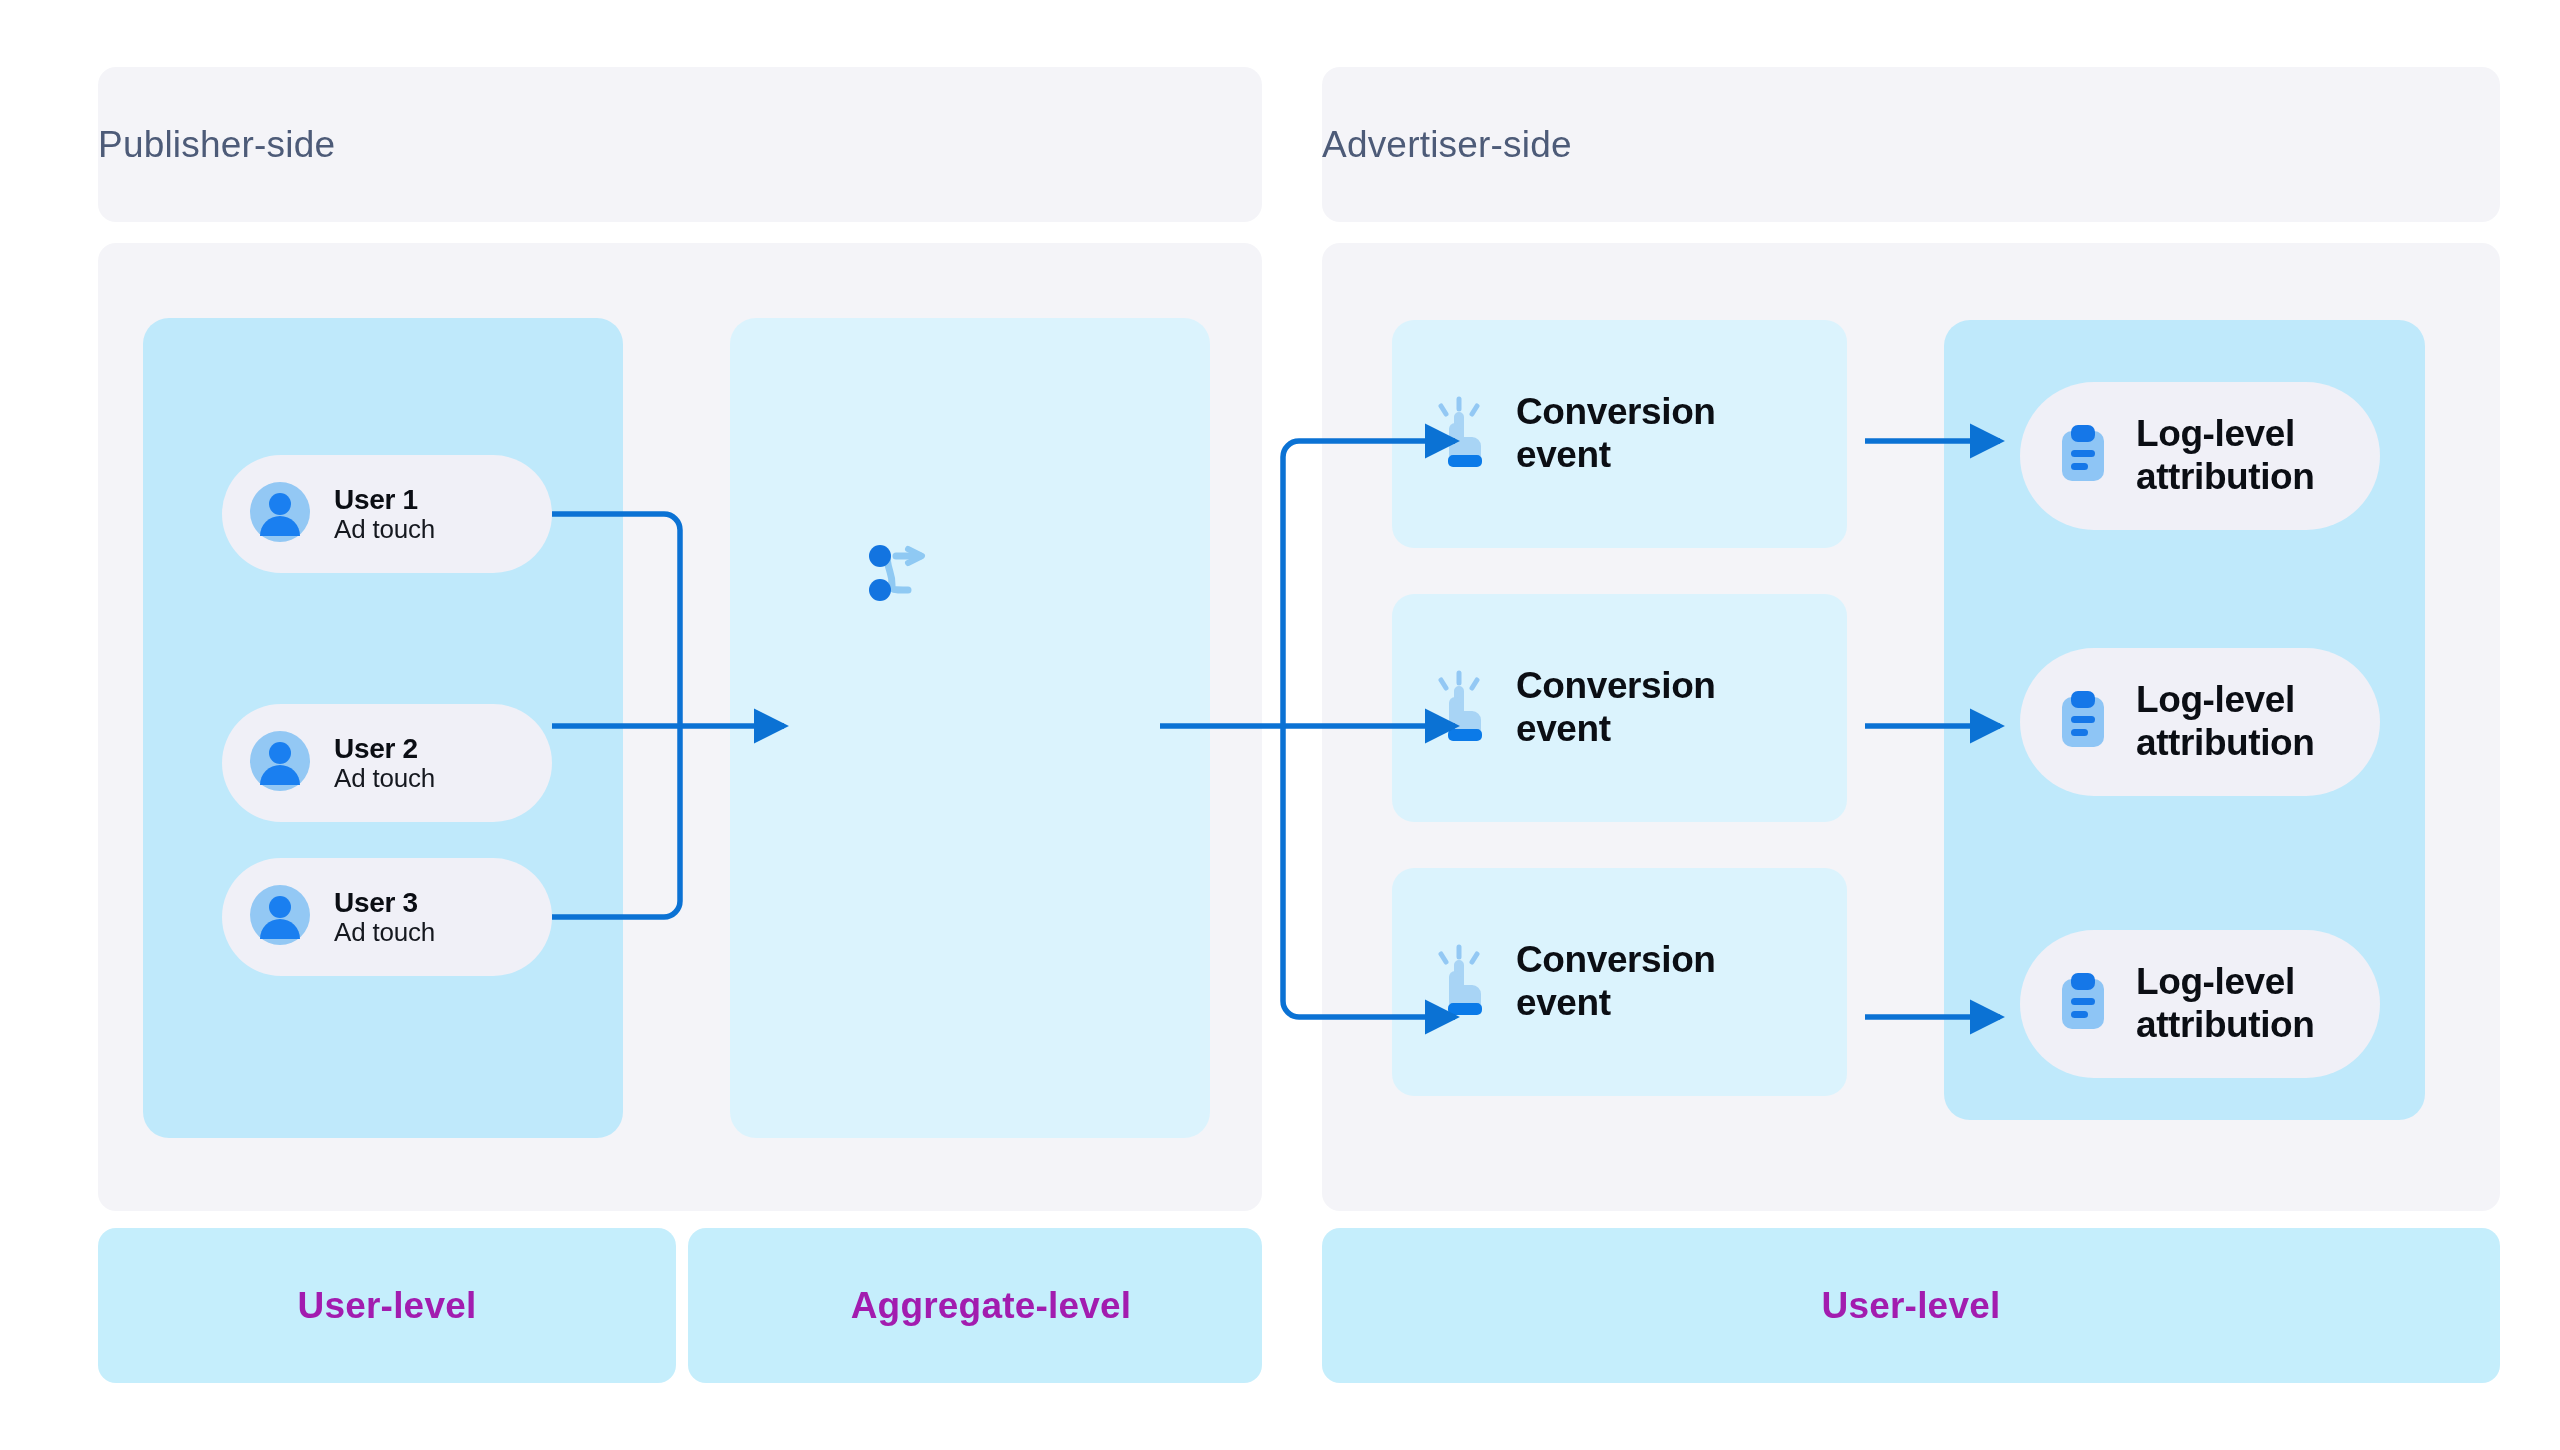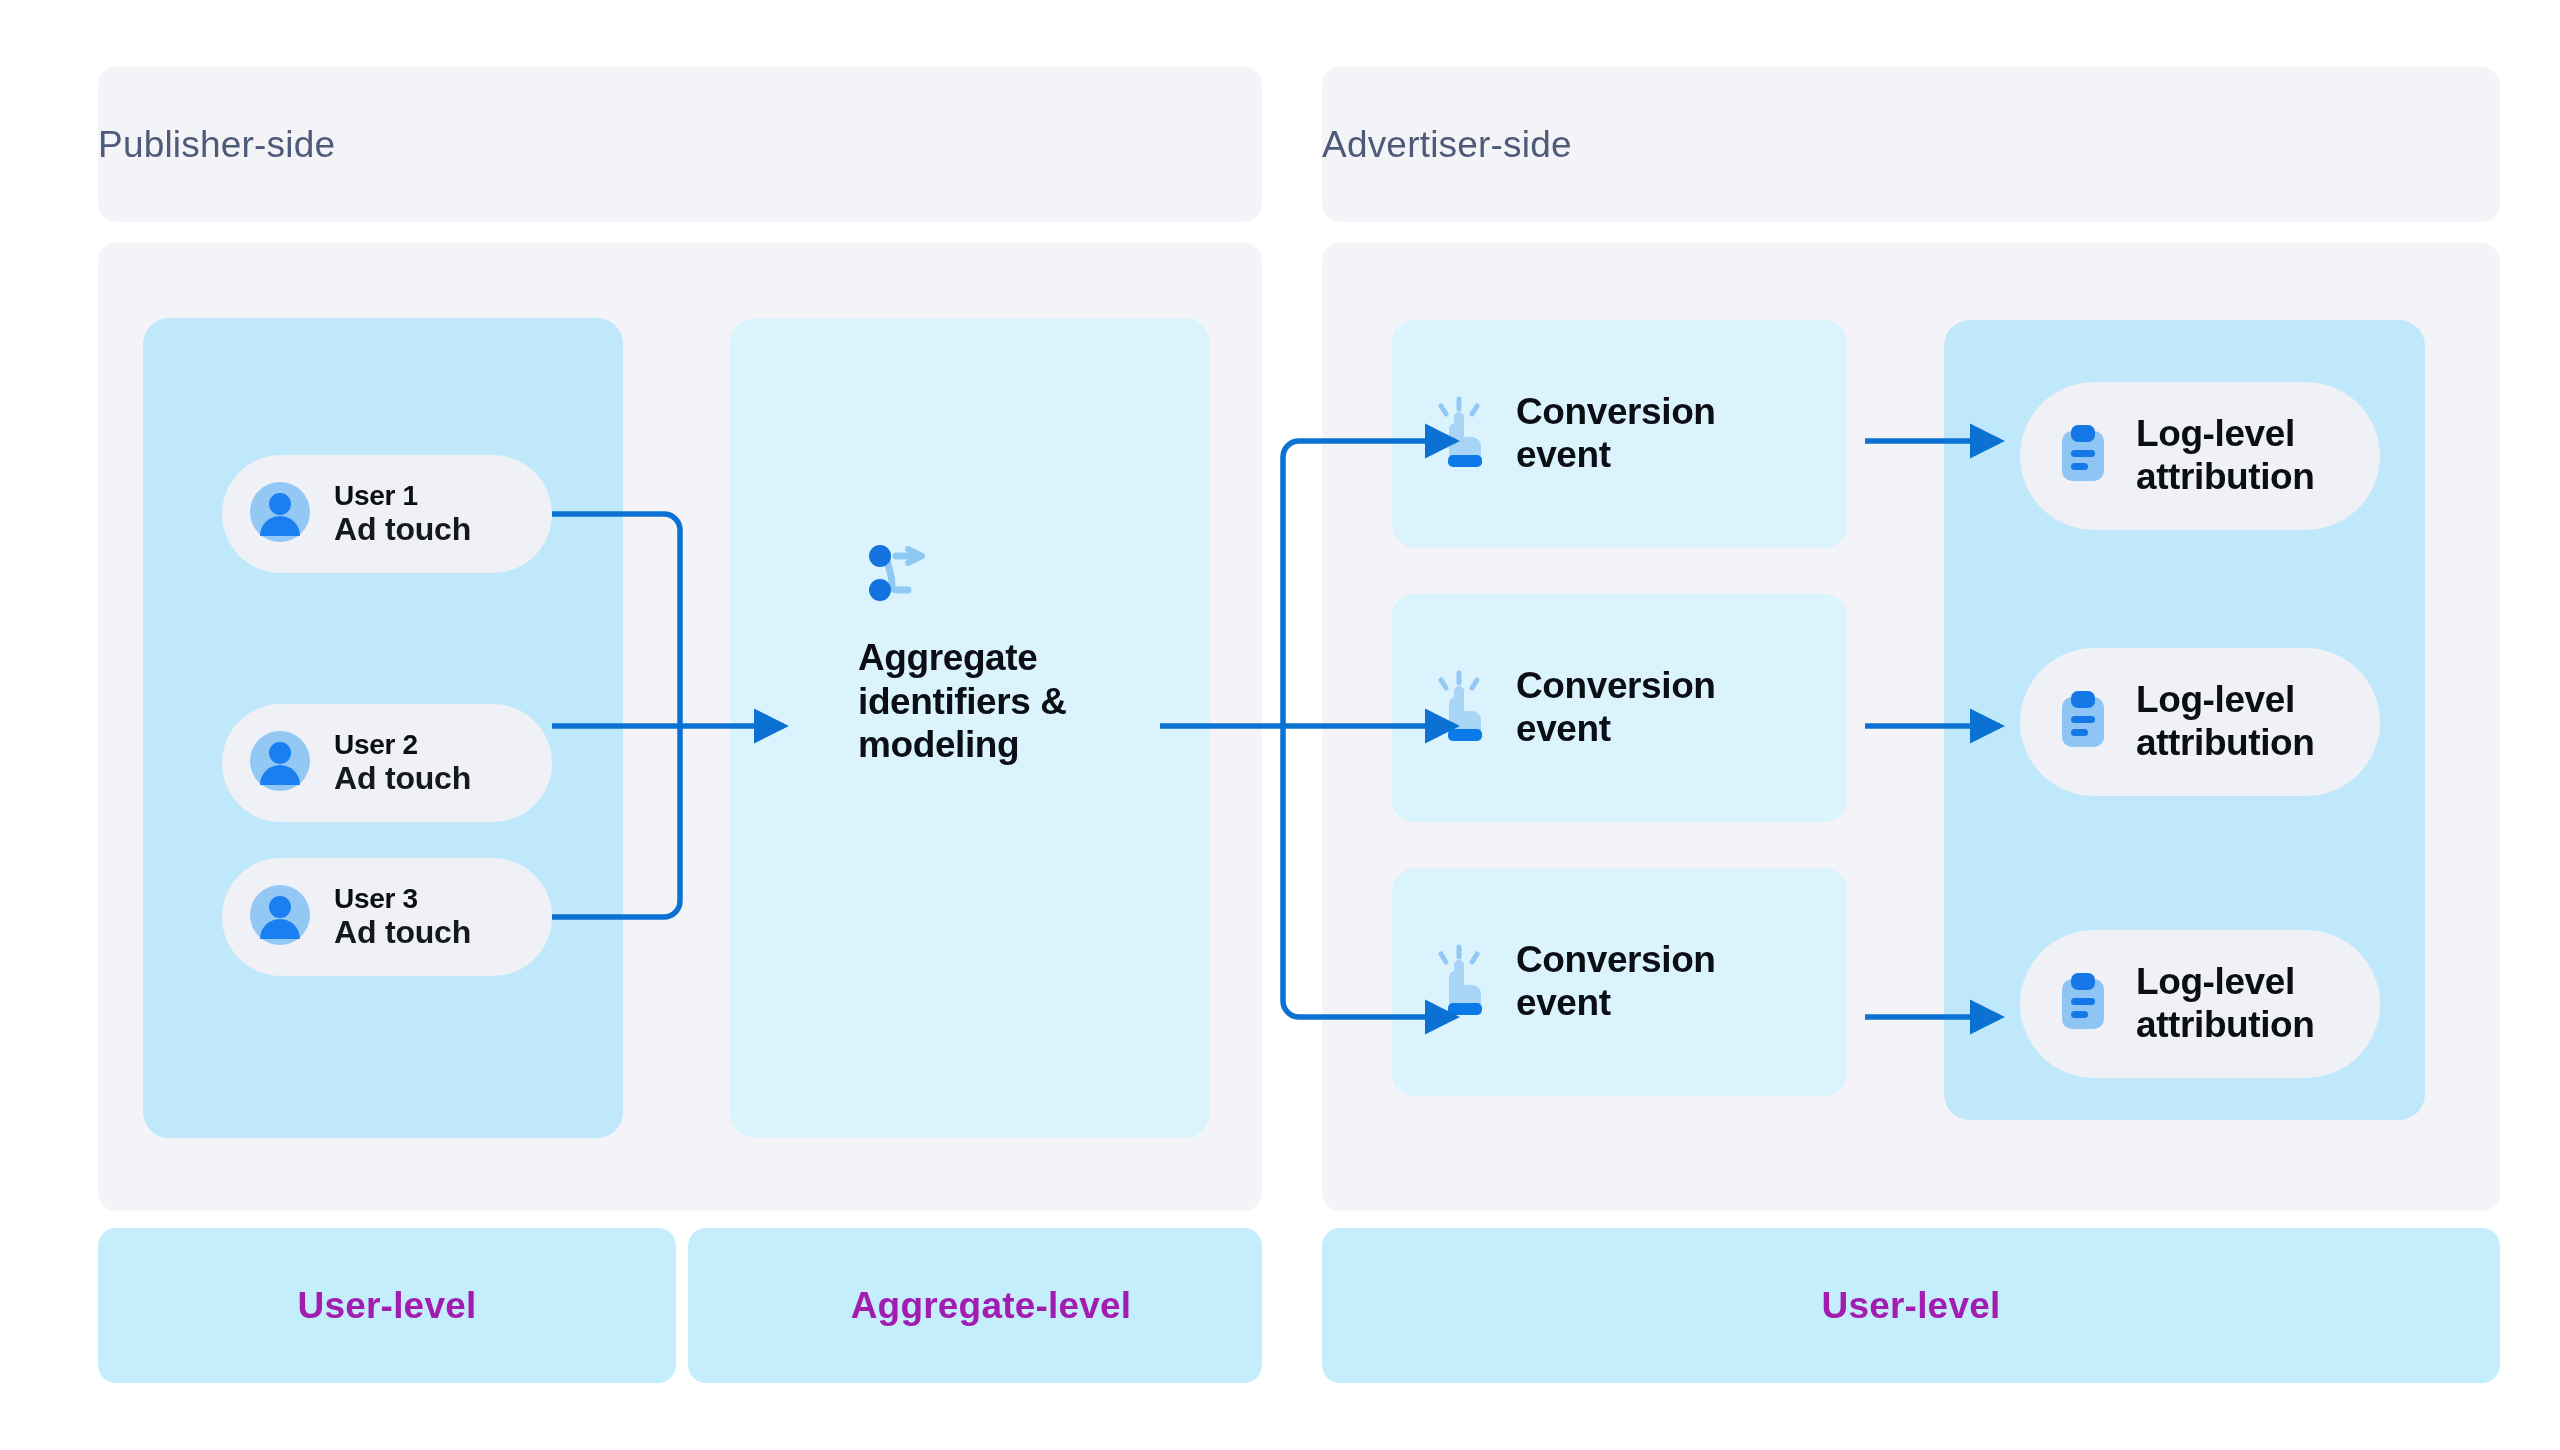--- a/index.html
+++ b/index.html
@@ -76,22 +76,22 @@
     gap: 22px;
   }
   .user-text { display: flex; flex-direction: column; line-height: 1.12; }
   .user-title {
     font-size: 28px;
     font-weight: 700;
     color: #0b0e14;
     letter-spacing: -.3px;
   }
   .user-sub {
-    font-size: 32px;
-    font-weight: 700;
+    font-size: 26px;
+    font-weight: 400;
     color: #15181f;
     letter-spacing: -.2px;
   }
 
   
   .agg-node { position: absolute; }
   .agg-title {
     font-size: 37px;
     font-weight: 700;
     color: #0b0e14;
@@ -209,25 +209,20 @@
   <div class="agg-node" style="left:858px; top:538px; width:300px;">
     <span>
       <svg width="72" height="72" viewBox="0 0 72 72">
         <path d="M22 16 C 46 16, 34 16, 40 34 C 46 52, 38 52, 56 52" fill="none" stroke="#8fc9f3" stroke-width="7" stroke-linecap="round" transform="rotate(180 36 34)"></path>
         <path d="M50 11 L64 18 L50 25" fill="none" stroke="#8fc9f3" stroke-width="6" stroke-linecap="round" stroke-linejoin="round"></path>
         <line x1="38" y1="18" x2="62" y2="18" stroke="#8fc9f3" stroke-width="7" stroke-linecap="round"></line>
         <circle cx="22" cy="18" r="11" fill="#1374e0"></circle>
         <circle cx="22" cy="52" r="11" fill="#1374e0"></circle>
       </svg>
     </span>
-    <div class="agg-title">
-      <span>Aggregate</span><br>
-      <span>identifiers &amp;</span><br>
-      <span>modeling</span>
-    </div>
   </div>
 
   <div class="footer-box abs" style="left:98px; top:1228px; width:578px; height:155px;">
     <span class="footer-label">User-level</span>
   </div>
   <div class="footer-box abs" style="left:688px; top:1228px; width:574px; height:155px;padding-left:32px;">
     <span class="footer-label">Aggregate-level</span>
   </div>
 
   <div class="side-header abs" style="left:1322px; top:67px; width:1178px; height:155px;">

